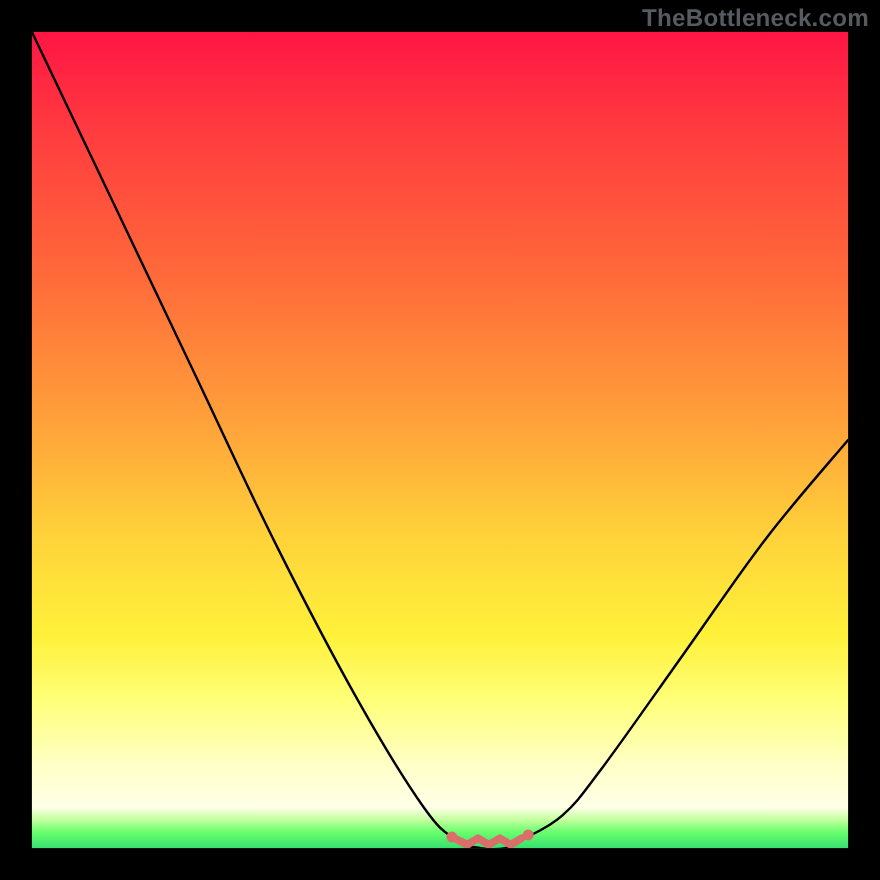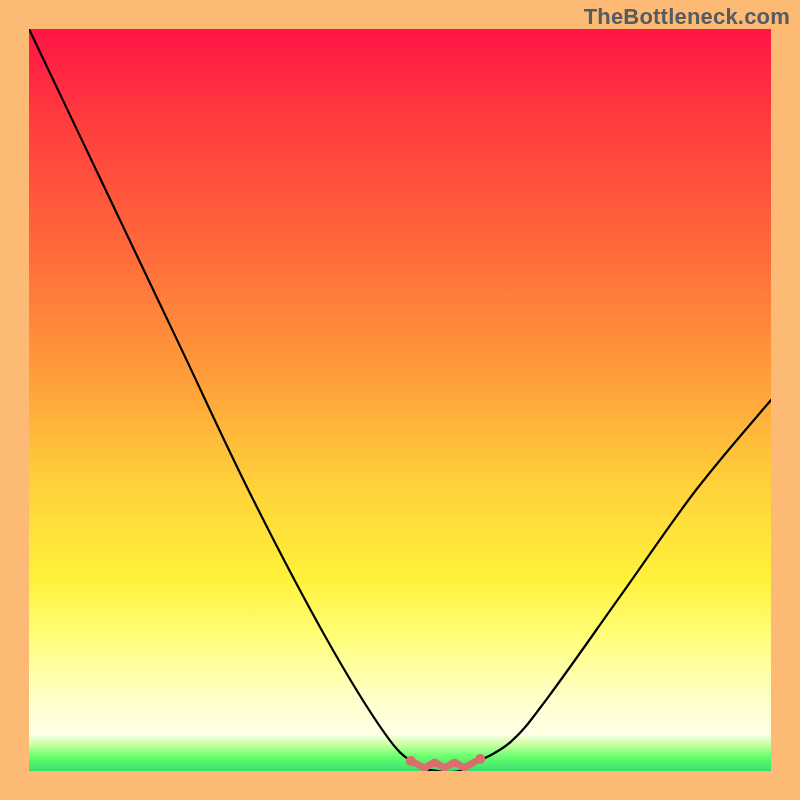--- a/index.html
+++ b/index.html
@@ -7,21 +7,21 @@
     padding: 0;
     width: 800px;
     height: 800px;
     overflow: hidden;
     font-family: Arial, Helvetica, sans-serif;
   }
   .chart-container {
     position: relative;
     width: 800px;
     height: 800px;
-    background: #fdba74;
+    background: #000000;
   }
   .plot-area {
     position: absolute;
     left: 29px;
     top: 29px;
     width: 742px;
     height: 742px;
     
     background: linear-gradient(
       to bottom,

